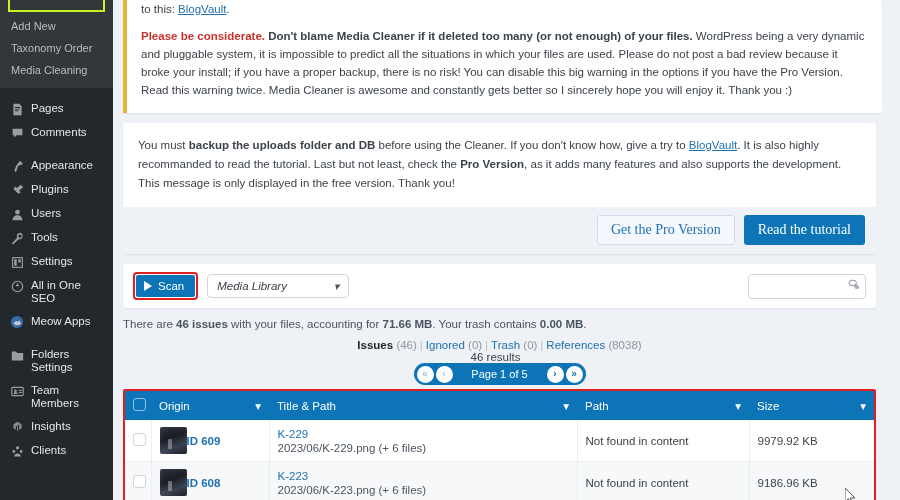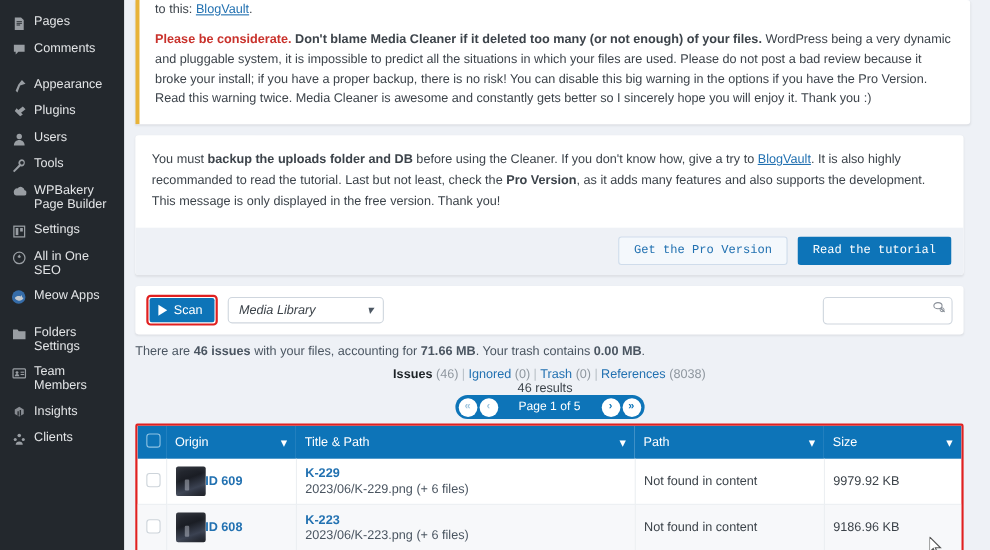--- a/index.html
+++ b/index.html
@@ -99,26 +99,26 @@
     font-size: 11.5px;
     line-height: 19px;
     color: #3c434a;
   }
   .notice-footer {
     background: #eef1f6;
     padding: 8px 11px 9px 0;
     display: flex; justify-content: flex-end; gap: 9px;
   }
   .btn {
-    font-size: 11px;
+    font-size: 14px;
     border-radius: 3px;
     padding: 6px 13px;
     border: 1px solid transparent;
     cursor: pointer;
-    font-family: Liberation Mono, monospace;
+    font-family: Liberation Serif, serif;
     white-space: nowrap;
   }
   .btn-ghost { background: #f4f8fc; color: #2271b1; border-color: #cfdceb; }
   .btn-primary { background: #0d74b8; color: #fff; }
 
   
   .toolbar-card {
     margin: 10px 6px 0 6px;
     background: #fff;
     border-radius: 3px;
@@ -279,41 +279,47 @@
     box-shadow: inset 0 0 6px rgba(255,255,255,.10);
     position: relative;
   }
   .thumb::after {
     content:""; position:absolute; left:30%; top:45%;
     width:18%; height:35%;
     background: rgba(200,205,215,.45);
     border-radius: 1px;
   }
   .id-link { color: #2271b1; text-decoration: none; cursor: pointer; }
-  .title-link { color: #2271b1; text-decoration: none; display:block; cursor:pointer;font-weight:bold; }
+  .title-link { color: #2271b1; text-decoration: none; display:block; cursor:pointer; }
   .path { color: #4a5561; display: block; margin-top: 2px; }
   .c-cb { width: 26px; }
   .c-org { width: 118px; }
   .c-ttl { width: 308px; }
   .c-iss { width: 172px; }
   .cell-org { display: flex; align-items: center; gap: 0; font-weight: bold; }
 
   .cursor {
     position: absolute;
     left: 845px; top: 488px;
     width: 12px; height: 17px;
     pointer-events: none;
   }
 </style>
 </head>
 <body>
 
 <div class="app">
 
   <nav class="sidebar">
+    <div class="submenu">
+      <div class="sub-highlight"></div>
+      <div class="sub-item"><span>Add New</span></div>
+      <div class="sub-item"><span>Taxonomy Order</span></div>
+      <div class="sub-item"><span>Media Cleaning</span></div>
+    </div>
 
     <div class="menu-gap"></div>
 
     <div class="menu-item">
       <span class="ico">
           <svg width="13" height="13" viewBox="0 0 16 16">
             <path fill="#b4b9be" d="M3 1h7l3 3v11H3z"></path>
             <path fill="#23282d" d="M5 5h6v1H5zM5 7h6v1H5zM5 9h4v1H5z"></path>
           </svg>
         </span>
@@ -355,28 +361,20 @@
         </span>
       <span class="menu-label">Users</span>
     </div>
     <div class="menu-item">
       <span class="ico">
           <svg width="13" height="13" viewBox="0 0 16 16">
             <path fill="#b4b9be" d="M11 1a4 4 0 00-3.4 6.1L1 14l1.5 1.5 6.9-6.6A4 4 0 1011 1zm0 2a2 2 0 110 4 2 2 0 010-4z"></path>
           </svg>
         </span>
       <span class="menu-label">Tools</span>
-    </div>
-    <div class="menu-item">
-      <span class="ico">
-          <svg width="13" height="13" viewBox="0 0 16 16">
-            <path fill="#b4b9be" d="M2 9a4 4 0 014-5 4.5 4.5 0 018 2 3 3 0 01-1 6H5a3 3 0 01-3-3z"></path>
-          </svg>
-        </span>
-      <span class="menu-label">WPBakery Page Builder</span>
     </div>
     <div class="menu-item">
       <span class="ico">
           <svg width="13" height="13" viewBox="0 0 16 16">
             <rect x="2" y="2" width="12" height="12" fill="none" stroke="#b4b9be" stroke-width="1.4"></rect>
             <rect x="4" y="4" width="3" height="8" fill="#b4b9be"></rect>
             <rect x="9" y="4" width="3" height="4" fill="#b4b9be"></rect>
           </svg>
         </span>
       <span class="menu-label">Settings</span>

